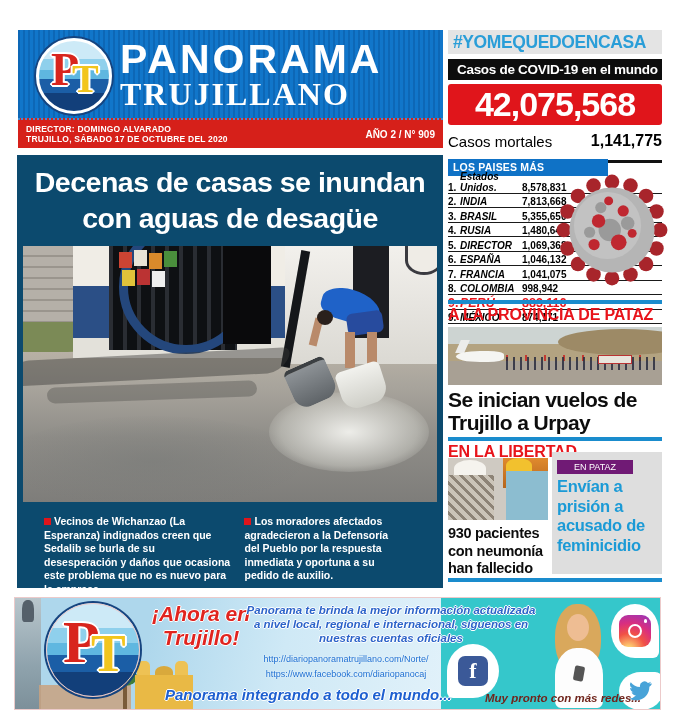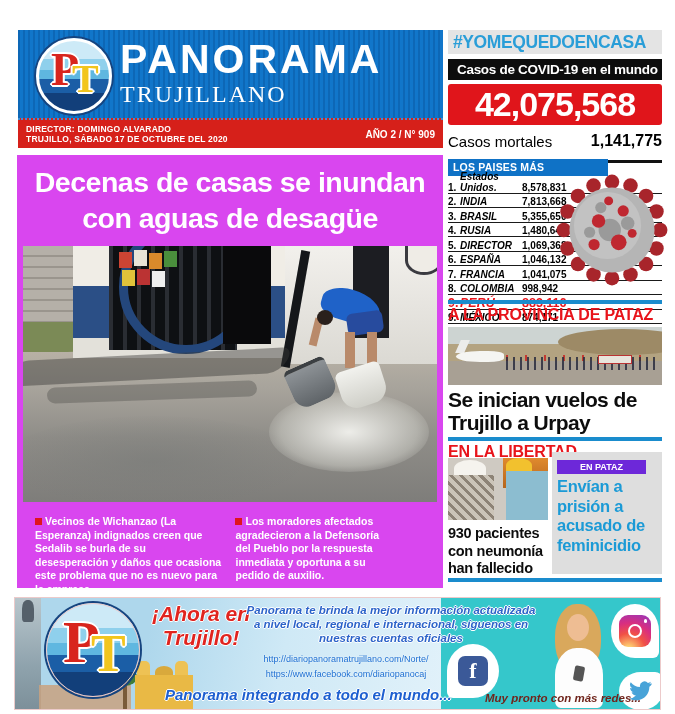--- a/index.html
+++ b/index.html
@@ -13,21 +13,21 @@
   .pt-logo{position:absolute;border-radius:50%;border:3px solid #fff;
     box-shadow:0 0 0 2px #16447f;overflow:hidden;
     background:linear-gradient(180deg,#cdeaf7 0 26%,#8fd0ec 26% 42%,#5fb7e0 42% 55%,#1b5ea6 55% 74%,#123f7a 74% 100%);}
   .pt-logo .pt-p,.pt-logo .pt-t{position:absolute;font-family:"Liberation Serif",serif;font-weight:bold;
     text-shadow:-2px 0 #fff,2px 0 #fff,0 -2px #fff,0 2px #fff,-1px -1px #fff,1px 1px #fff,-1px 1px #fff,1px -1px #fff;}
   .pt-logo.lg{left:18px;top:8px;width:70px;height:70px;}
   .pt-logo.lg .pt-p{left:12px;top:2px;font-size:46px;color:#d8251d;}
   .pt-logo.lg .pt-t{left:33px;top:14px;font-size:40px;color:#f2c51d;}
   .m-titles{position:absolute;left:102px;top:8px;color:#fff;}
   .m-title1{font-size:41px;line-height:42px;font-weight:bold;letter-spacing:3px;}
-  .m-title2{font-family:"Liberation Serif",serif;font-size:24px;line-height:28px;font-weight:normal;letter-spacing:2px;}
+  .m-title2{font-family:"Liberation Serif",serif;font-size:32px;line-height:28px;font-weight:bold;letter-spacing:2px;}
   .masthead-red{left:18px;top:118px;width:425px;height:30px;background:#d6201a;
     border-top:2px dotted #3d8fd6;display:flex;justify-content:space-between;align-items:center;
     padding:0 8px;box-sizing:border-box;color:#fff;}
   .director-lines{font-size:8.5px;line-height:10.5px;font-weight:bold;letter-spacing:.2px;}
   .edition{font-size:10px;font-weight:bold;}
 
   
   .covid-panel{left:448px;top:30px;width:214px;}
   .hashtag-bar{height:24px;background:#e4e4e4;padding-left:5px;
     font-size:17.5px;line-height:24px;font-weight:bold;color:#2a9ed8;letter-spacing:-.4px;}
@@ -50,47 +50,47 @@
   .c-rank{width:12px;}
   .c-name{width:62px;font-style:italic;}
   .c-value{flex:1;}
   .country-row.highlight .c-rank,.country-row.highlight .c-name,.country-row.highlight .c-value{
     color:#e8141b;font-size:12.5px;}
   .virus{left:556px;top:166px;width:112px;height:128px;}
 
   .divider-blue{background:#1a8ccd;}
 
   
-  .main-story{left:17px;top:155px;width:426px;height:433px;background:#d946ef;}
+  .main-story{left:17px;top:155px;width:426px;height:433px;background:#0c4a6e;}
   .headline{color:#fff;text-align:center;font-weight:bold;font-size:28.5px;line-height:36px;
     letter-spacing:-.5px;padding-top:9px;}
   .photo-frame{position:absolute;left:6px;top:91px;width:414px;height:256px;overflow:hidden;
     background:linear-gradient(180deg,#b9b2a6 0 40%,#a8a49c 55%,#8f8d88 75%,#7e7d7a 100%);}
   .ph{position:absolute;}
-  .captions{position:absolute;left:4px;top:352px;width:375px;display:flex;gap:14px;
+  .captions{position:absolute;left:13px;top:352px;width:375px;display:flex;gap:14px;
     padding:8px 14px 0 14px;box-sizing:border-box;}
   .caption{color:#fff;font-size:10.5px;line-height:13.5px;font-weight:bold;margin:0;}
   .caption.c1{width:56%;}
   .caption.c2{width:44%;}
   .bullet{display:inline-block;width:7px;height:7px;background:#e0151b;margin-right:3px;}
 
   
   .kicker{color:#e8141b;font-size:16px;font-weight:bold;letter-spacing:-.2px;}
   .pataz{left:448px;top:306px;width:214px;}
   .pataz-photo{margin-top:3px;height:58px;position:relative;overflow:hidden;
     background:linear-gradient(180deg,#cdd4d2 0 30%,#b3a381 30% 58%,#a8a094 58% 100%);}
   .pataz-headline{margin-top:4px;color:#0d0d0d;font-size:21px;line-height:22.5px;font-weight:bold;letter-spacing:-.6px;}
   .libertad{left:448px;top:443px;width:214px;height:133px;}
   .lib-photo{position:absolute;left:0;top:15px;width:100px;height:62px;overflow:hidden;background:#cfcac2;}
   .lib-headline{position:absolute;left:0;top:82px;width:106px;color:#0d0d0d;
     font-size:14.5px;line-height:17.5px;font-weight:bold;letter-spacing:-.3px;}
   .fem-panel{position:absolute;left:104px;top:9px;width:110px;height:122px;background:#dedede;
     padding:4px 0 0 5px;box-sizing:border-box;}
-  .fem-kicker{display:inline-block;background:#6d28d9;color:#fff;font-size:9px;font-weight:bold;
-    padding:2px 23px;}
+  .fem-kicker{display:inline-block;background:#701a75;color:#fff;font-size:9px;font-weight:normal;
+    padding:2px 17px;}
   .fem-headline{margin-top:3px;color:#1b9ad6;font-size:16.5px;line-height:19.5px;font-weight:bold;letter-spacing:-.3px;}
 
   
   .banner{left:14px;top:597px;width:647px;height:113px;overflow:hidden;border:1px solid #eccaca;box-sizing:border-box;}
   .banner-sky{position:absolute;left:0;top:0;width:445px;height:113px;
     background:linear-gradient(100deg,#aed7ec 0 30%,#cfe9f6 60%,#e3f2fa 100%);}
   .banner-teal{position:absolute;left:426px;top:0;right:0;height:113px;background:#35c7cb;}
   .bn{position:absolute;}
   .statue{left:0;top:0;width:26px;height:113px;background:linear-gradient(180deg,#b9c6cc,#8fa3ad 60%,#7c8f99);}
   .statue-fig{left:7px;top:2px;width:12px;height:22px;background:#55606a;border-radius:40% 40% 20% 20%;}

